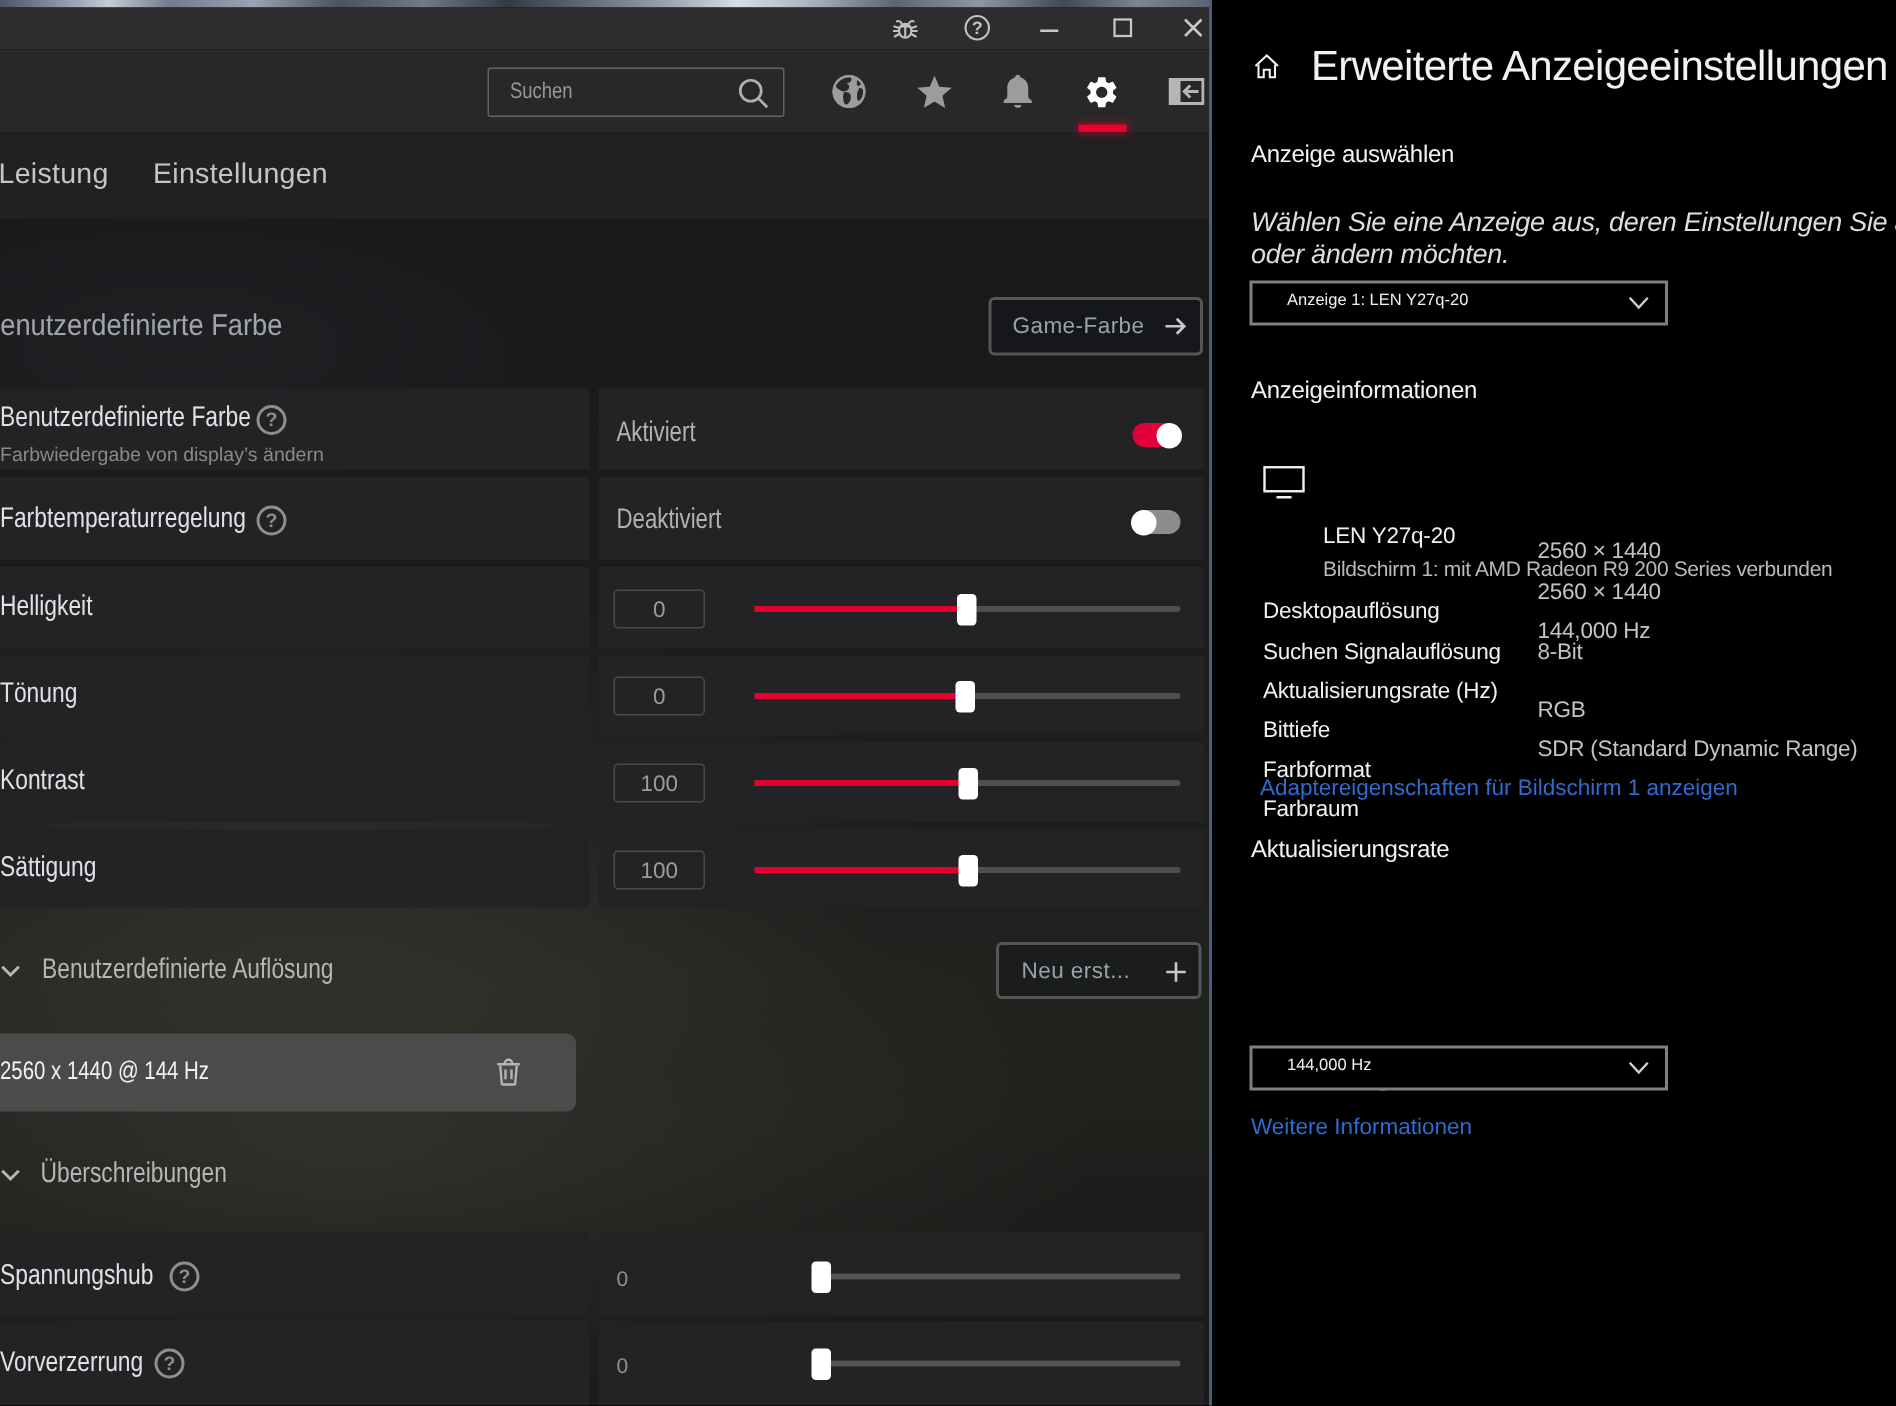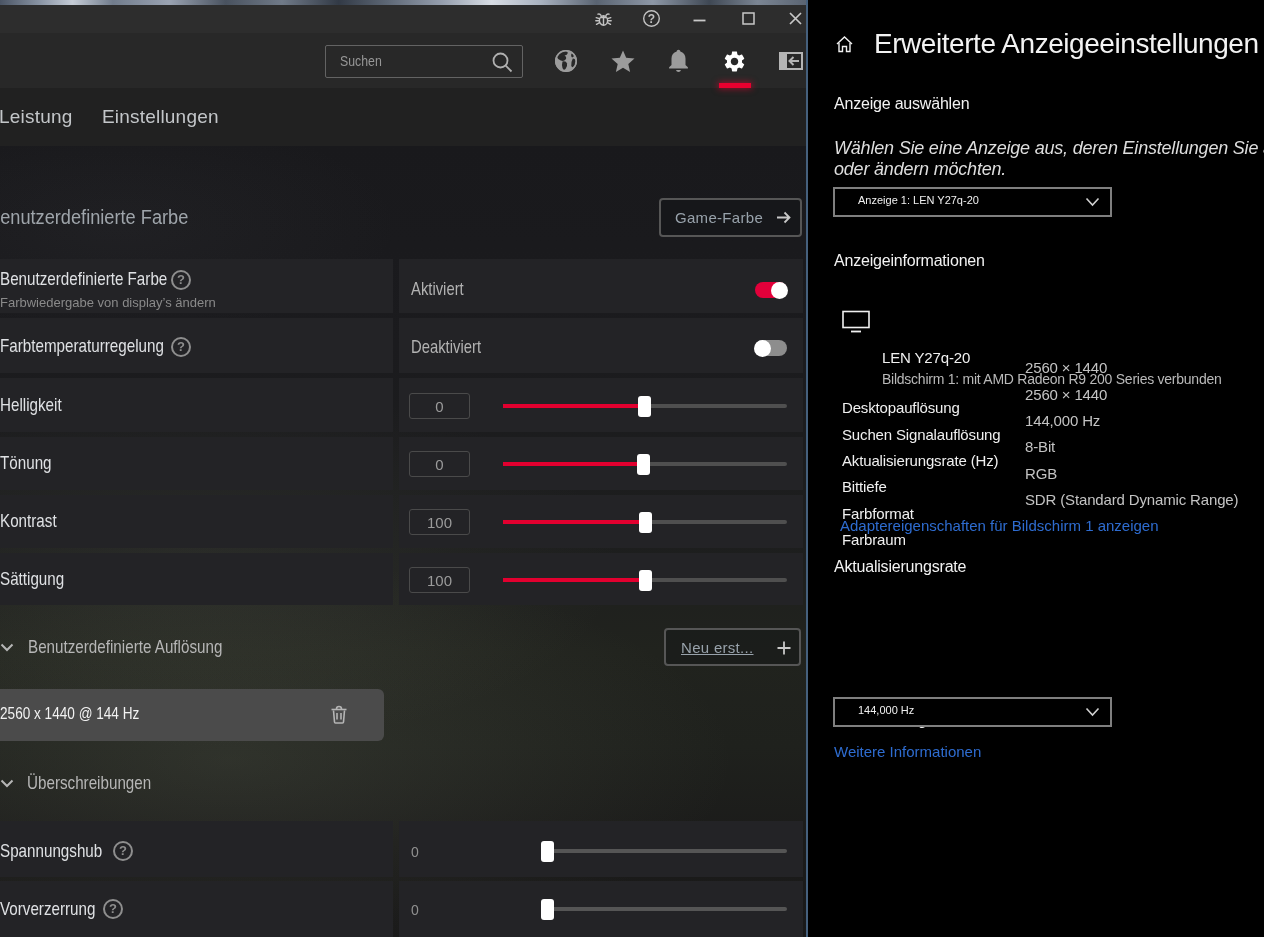--- a/index.html
+++ b/index.html
@@ -164,21 +164,21 @@
   <div class="track" style="top:578px;">
       <div class="trackfill" style="width:143px;"></div>
     </div>
   <div class="handle" style="left:639px; top:569.5px;"></div>
 
   <svg class="abs" style="left:0; top:642px;" width="14" height="10" viewBox="0 0 14 10" fill="none" stroke="#b6b6b6" stroke-width="2">
       <path d="M1.5 2.5 L7 8 L12.5 2.5"></path>
     </svg>
   <div class="sechdr" style="left:28px; top:636px;">Benutzerdefinierte Auflösung</div>
   <div class="btn" style="left:664px; top:628px; width:137px; height:38px;"></div>
-  <div class="btntxt" style="left:681px; top:639px;text-decoration:underline;">Neu erst...</div>
+  <div class="btntxt" style="left:681px; top:639px;">Neu erst...</div>
   <svg class="abs" style="left:777px; top:641px;" width="14" height="14" viewBox="0 0 14 14" stroke="#c8c8c8" stroke-width="1.8">
       <path d="M7 0.5 V13.5 M0.5 7 H13.5"></path>
     </svg>
 
   <div class="abs" style="left:-8px; top:689px; width:392px; height:52px; background:#4b4b4b; border-radius:6px;"></div>
   <div class="abs" style="left:0px; top:704px; font-size:17px; color:#f2f2f2; transform:scaleX(0.8); transform-origin:0 50%; white-space:nowrap;">2560 x 1440 @ 144 Hz</div>
   <svg class="abs" style="left:330px; top:705px;" width="18" height="19" viewBox="0 0 18 19" fill="none" stroke="#b5b5b5" stroke-width="1.6">
     <path d="M3.5 5.5 L4.5 17 a1 1 0 0 0 1 1 H12.5 a1 1 0 0 0 1 -1 L14.5 5.5"></path>
     <path d="M1.5 4.5 H16.5"></path>
     <path d="M6.5 4 a2.5 2.5 0 0 1 5 0"></path>
@@ -236,21 +236,21 @@
   <div class="w-h2" style="top:252px;">Anzeigeinformationen</div>
   <div class="w-lbl" style="left:74px; top:309px;">LEN Y27q-20</div>
   <div class="w-lbl" style="left:74px; top:330.5px; color:#b9b9b9; font-size:14px; letter-spacing:-0.25px;">Bildschirm 1: mit AMD Radeon R9 200 Series verbunden</div>
   <div class="w-lbl" style="top:359px;text-align:right;">Desktopauflösung</div>
     <div class="w-val" style="top:359px;">2560 × 1440</div>
   <div class="w-lbl" style="top:386px;">Suchen Signalauflösung</div>
     <div class="w-val" style="top:386px;">2560 × 1440</div>
   <div class="w-lbl" style="top:412px;">Aktualisierungsrate (Hz)</div>
     <div class="w-val" style="top:412px;">144,000 Hz</div>
   <div class="w-lbl" style="top:438px;">Bittiefe</div>
-    <div class="w-val" style="top:438px;text-align:center;">8-Bit</div>
+    <div class="w-val" style="top:426px;text-align:center;">8-Bit</div>
   <div class="w-lbl" style="top:465px;">Farbformat</div>
     <div class="w-val" style="top:465px;">RGB</div>
   <div class="w-lbl" style="top:491px;">Farbraum</div>
     <div class="w-val" style="top:491px;">SDR (Standard Dynamic Range)</div>
   <div class="w-link" style="left:32px; top:517px;">Adaptereigenschaften für Bildschirm 1 anzeigen</div>
   <div class="w-h2" style="top:558px;">Aktualisierungsrate</div>
   <div class="w-lbl" style="left:26px; top:671px;">Aktualisierungsrate</div>
   <div class="w-select" style="top:697px;">
       <span class="w-seltxt">144,000 Hz</span>
     </div>

